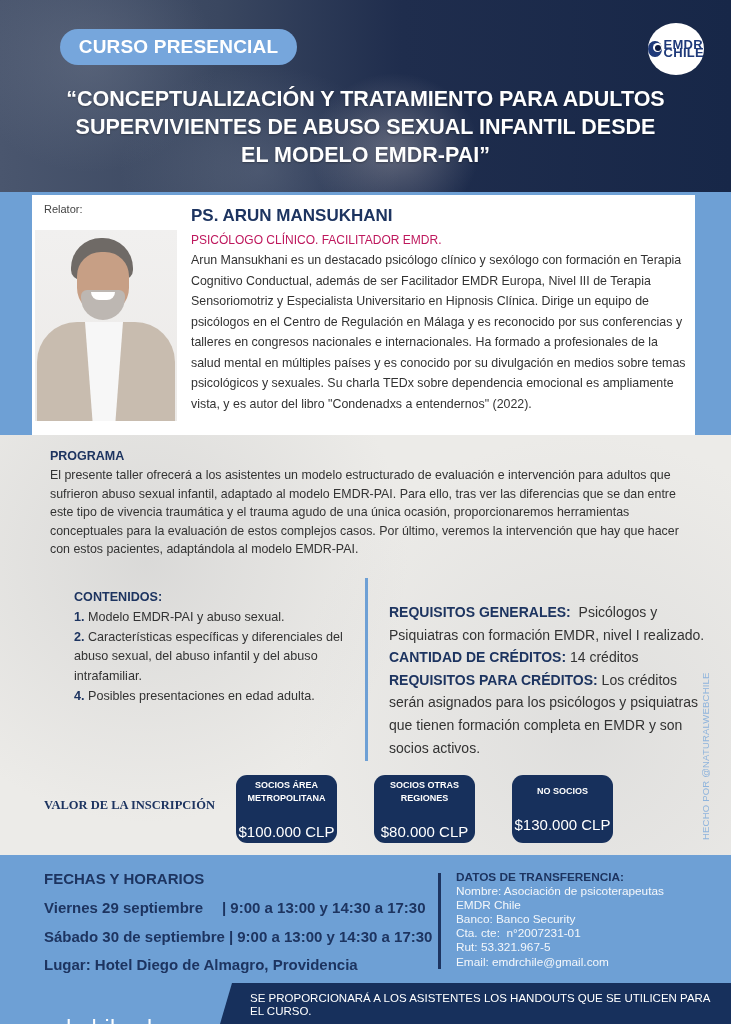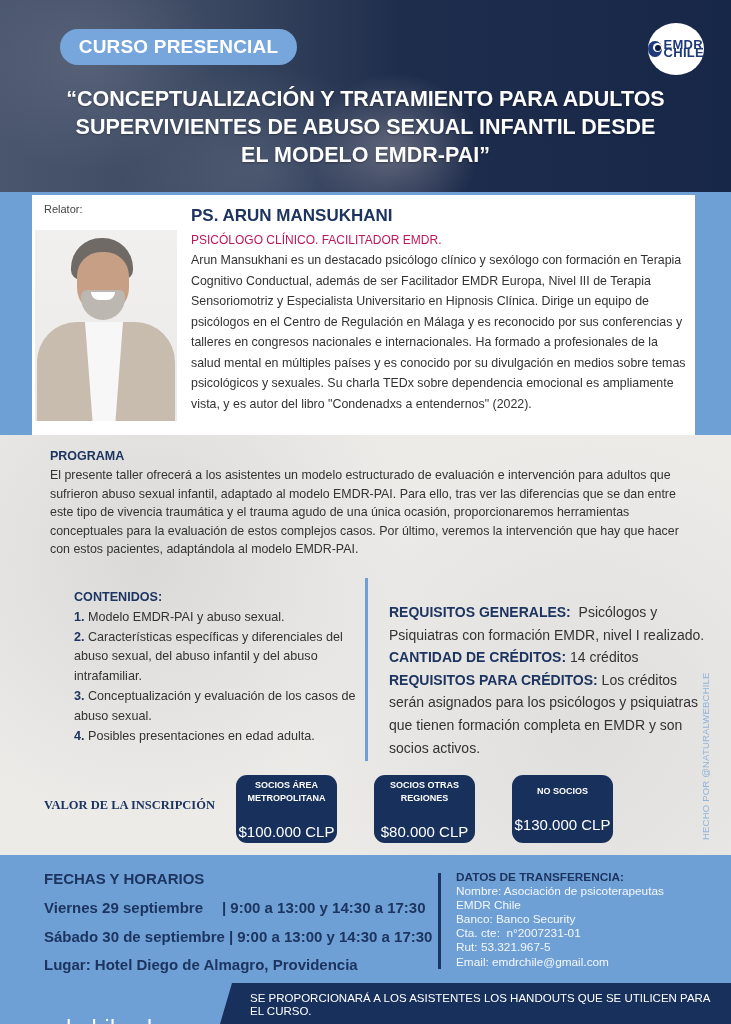--- a/index.html
+++ b/index.html
@@ -131,21 +131,20 @@
 <div class="speaker-bio">Arun Mansukhani es un destacado psicólogo clínico y sexólogo con formación en Terapia Cognitivo Conductual, además de ser Facilitador EMDR Europa, Nivel III de Terapia Sensoriomotriz y Especialista Universitario en Hipnosis Clínica. Dirige un equipo de psicólogos en el Centro de Regulación en Málaga y es reconocido por sus conferencias y talleres en congresos nacionales e internacionales. Ha formado a profesionales de la salud mental en múltiples países y es conocido por su divulgación en medios sobre temas psicológicos y sexuales. Su charla TEDx sobre dependencia emocional es ampliamente vista, y es autor del libro "Condenadxs a entendernos" (2022).</div>
 
 <div class="paper"></div>
 <div class="programa-title">PROGRAMA</div>
 <div class="programa-text">El presente taller ofrecerá a los asistentes un modelo estructurado de evaluación e intervención para adultos que sufrieron abuso sexual infantil, adaptado al modelo EMDR-PAI. Para ello, tras ver las diferencias que se dan entre este tipo de vivencia traumática y el trauma agudo de una única ocasión, proporcionaremos herramientas conceptuales para la evaluación de estos complejos casos. Por último, veremos la intervención que hay que hacer con estos pacientes, adaptándola al modelo EMDR-PAI.</div>
 
 <div class="contenidos">
   <div class="h">CONTENIDOS:</div>
   <div><b>1.</b><span> Modelo EMDR-PAI y abuso sexual.</span></div>
   <div><b>2.</b><span> Características específicas y diferenciales del abuso sexual, del abuso infantil y del abuso intrafamiliar.</span></div>
-  <div><b>3.</b><span> Conceptualización y evaluación de los casos de abuso sexual.</span></div>
   <div><b>4.</b><span> Posibles presentaciones en edad adulta.</span></div>
 </div>
 
 <div class="vdivider"></div>
 
 <div class="requisitos">
   <div><b>REQUISITOS GENERALES:</b><span style="white-space:pre-wrap">  Psicólogos y Psiquiatras con formación EMDR, nivel I realizado.</span></div>
   <div><b>CANTIDAD DE CRÉDITOS:</b><span> 14 créditos</span></div>
   <div><b>REQUISITOS PARA CRÉDITOS:</b><span> Los créditos serán asignados para los psicólogos y psiquiatras que tienen formación completa en EMDR y son socios activos.</span></div>
 </div>

